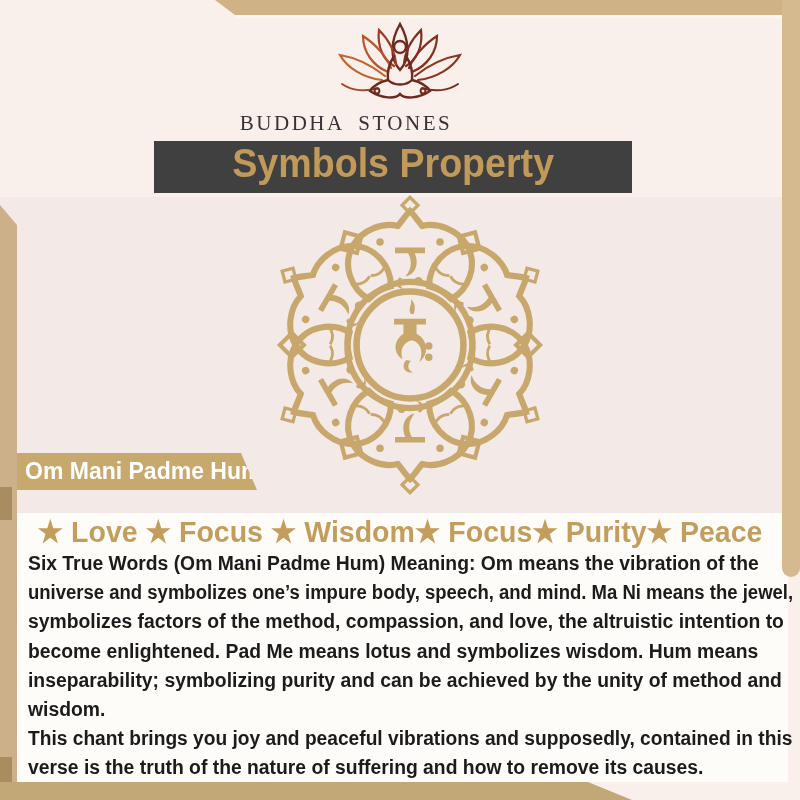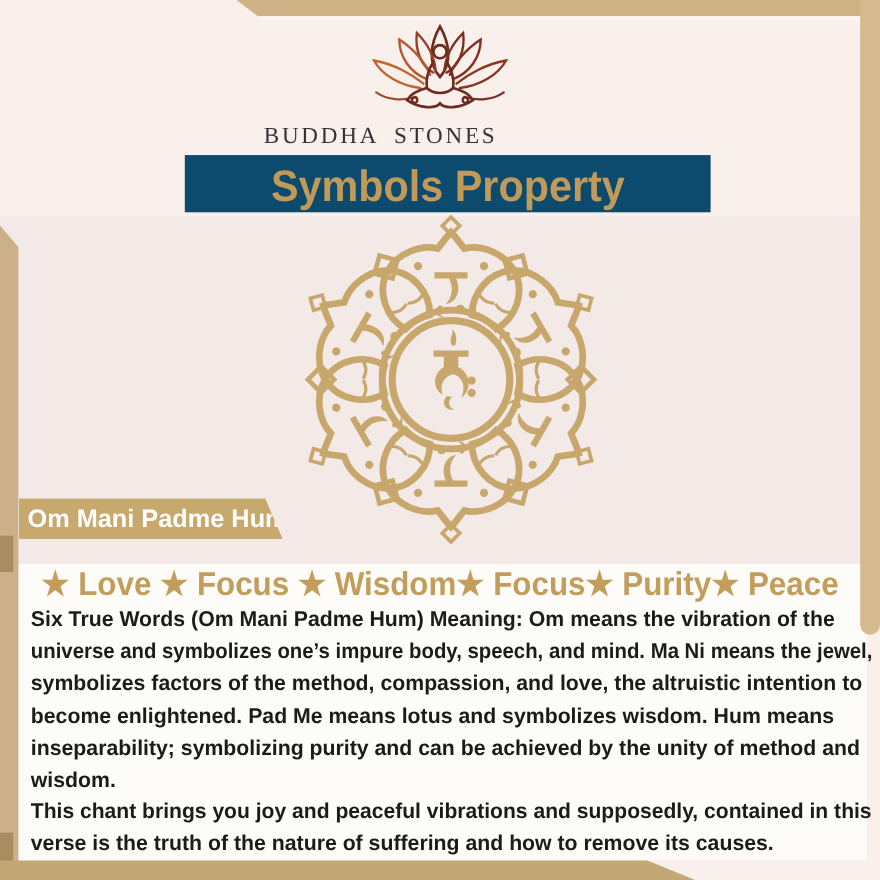--- a/index.html
+++ b/index.html
@@ -4,22 +4,22 @@
 <style>
   html,body{margin:0;padding:0;}
   body{
     width:800px;height:800px;position:relative;overflow:hidden;
     background:#f9efeb;
     font-family:"Liberation Sans", sans-serif;
   }
   
   .bg-mid{position:absolute;left:0;top:197px;width:800px;height:316px;background:#f3e9e6;}
   .title-panel{
-    position:absolute;left:168px;top:141px;width:478px;height:52px;background:#0c4a6e;
-    display:flex;align-items:flex-end;justify-content:center;
+    position:absolute;left:154px;top:141px;width:478px;height:52px;background:#404040;
+    display:flex;align-items:flex-start;justify-content:center;
   }
   .content-panel{position:absolute;left:17px;top:513px;width:771px;height:269px;background:#fdfcf9;}
 
   
   .top-ribbon{position:absolute;left:215px;top:0;width:585px;height:15px;background:#cfb286;
     clip-path:polygon(0 0,100% 0,100% 100%,20px 100%);}
   .top-ribbon-underline{position:absolute;left:235px;top:15px;width:547px;height:3px;background:#fbf6f2;}
   .right-ribbon{position:absolute;left:782px;top:0;width:18px;height:577px;background:#d4ba8e;
     border-radius:0 0 9px 9px;}
   .left-ribbon{position:absolute;left:0;top:198px;width:17px;height:602px;background:#cbb089;

